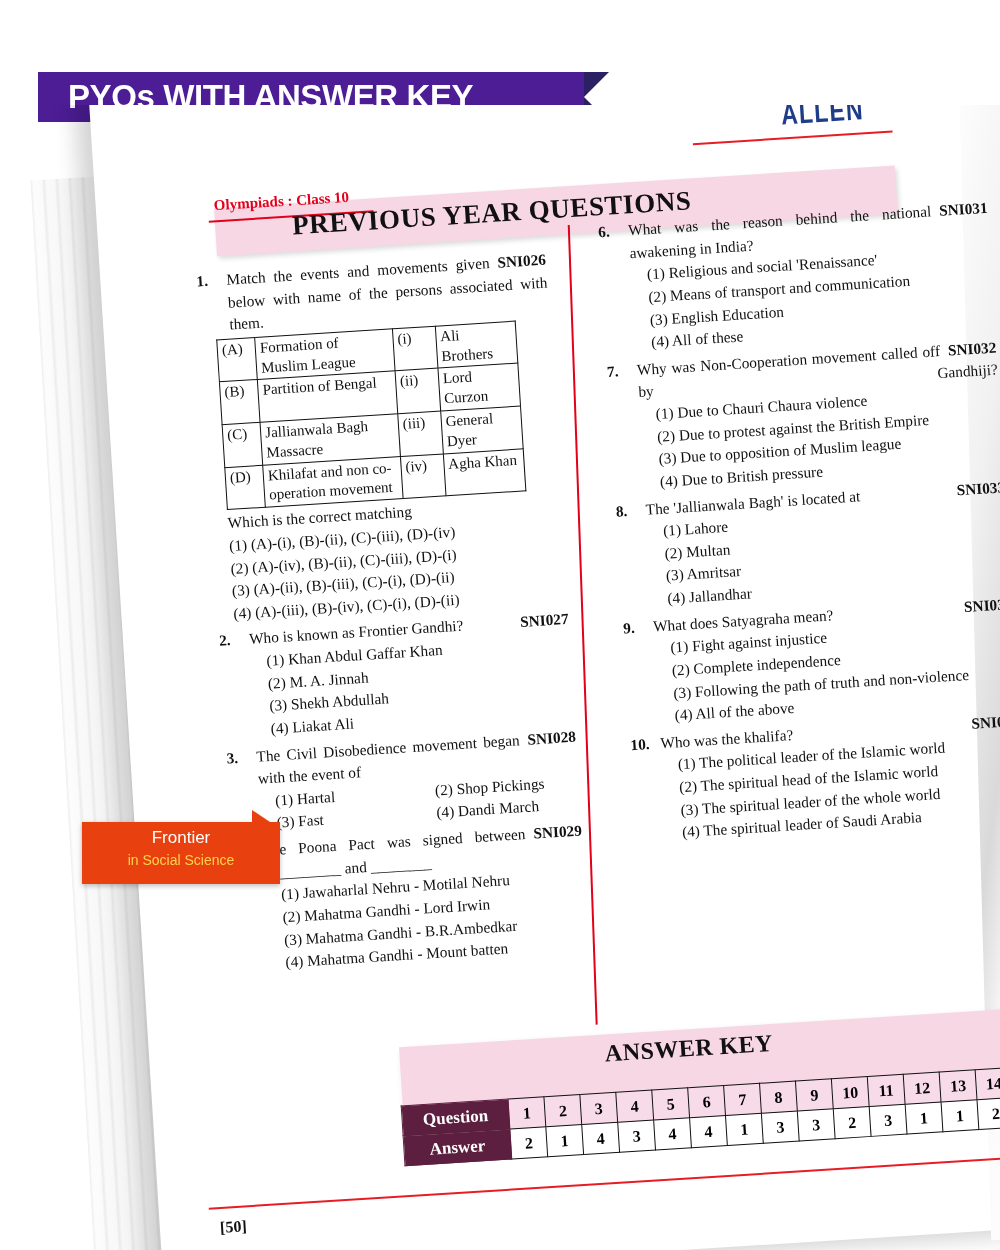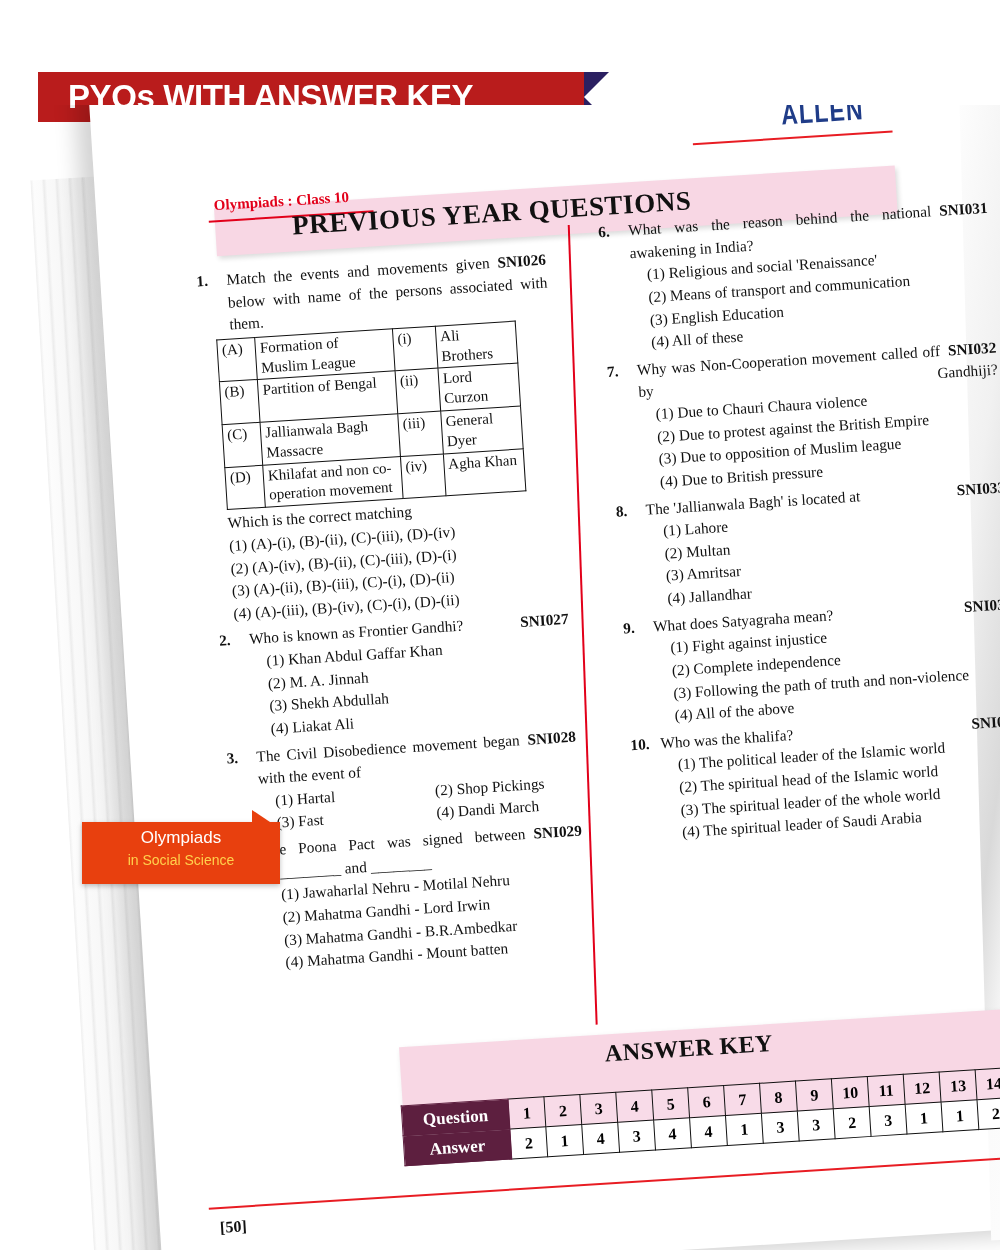--- a/index.html
+++ b/index.html
@@ -5,21 +5,21 @@
   html,body{margin:0;padding:0;}
   body{
     width:1000px;height:1250px;overflow:hidden;position:relative;
     background:#ffffff;
     font-family:"Liberation Serif", serif;
   }
 
   
   .ribbon{
     position:absolute;left:38px;top:72px;width:546px;height:50px;
-    background:#b91c1c;
+    background:#4c1d95;
   }
   .ribbon:after{
     content:"";position:absolute;right:-25px;top:0;
     border-top:25px solid #2b2061;border-bottom:25px solid #2b2061;
     border-right:25px solid transparent;
   }
   .ribbon-text{
     position:absolute;left:30px;top:6px;
     color:#fff;font-family:"Liberation Sans",sans-serif;
     font-weight:bold;font-size:33px;letter-spacing:-.4px;
@@ -406,15 +406,15 @@
       </div>
 
       <div class="footer-rule"></div>
       <div class="page-no">[50]</div>
 
     </div>
   </div>
 </div>
 
 <div class="callout">
-  <div class="l1">Olympiads</div>
+  <div class="l1">Frontier</div>
   <div class="l2">in Social Science</div>
 </div>
 
 </body></html>

